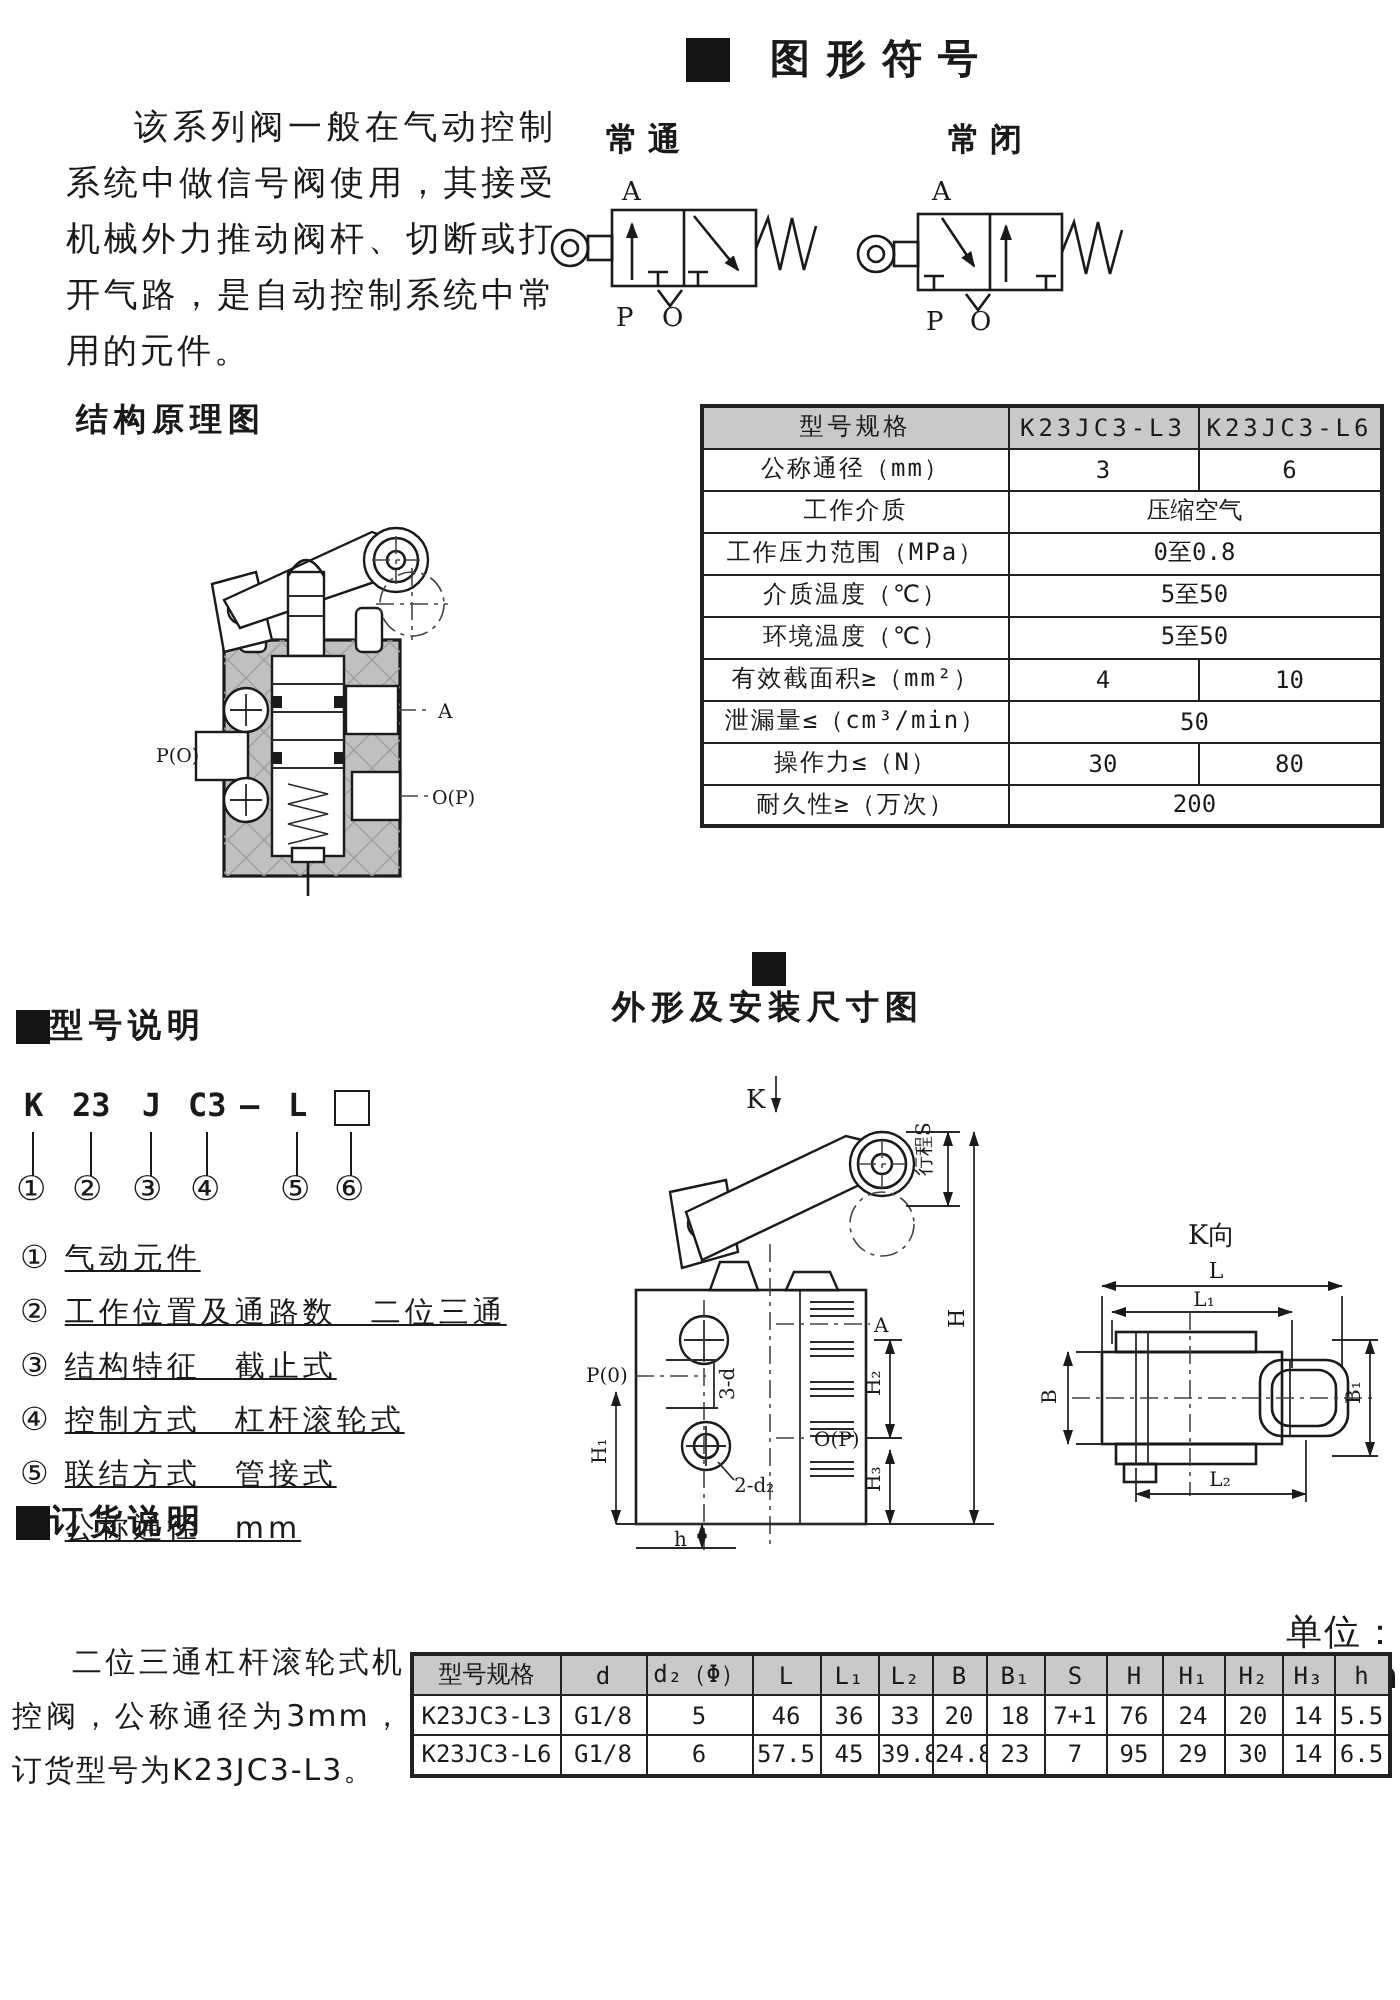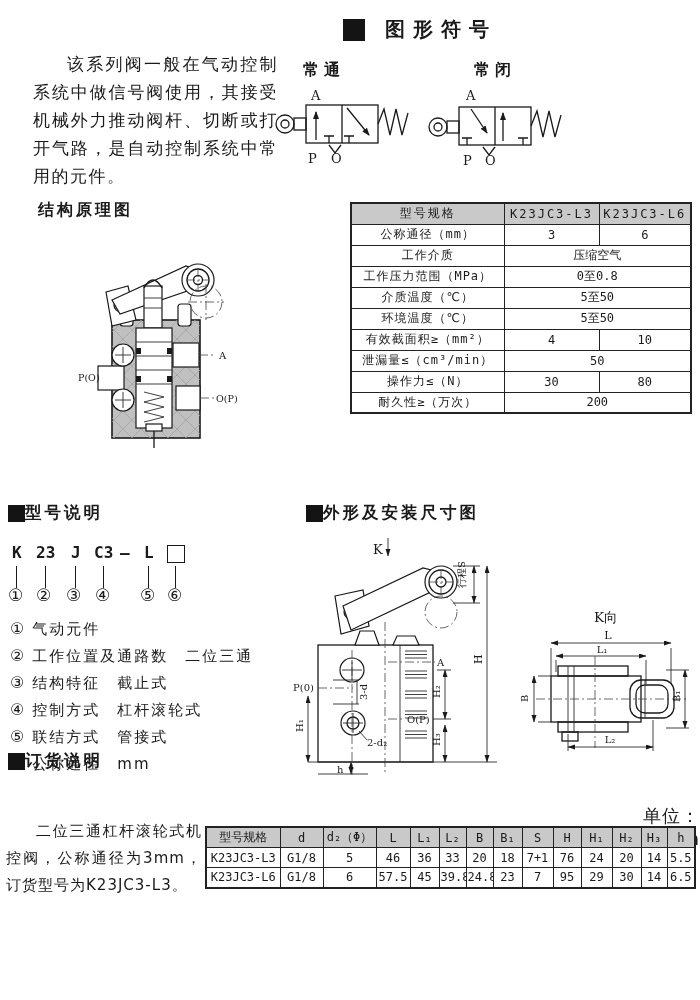--- a/index.html
+++ b/index.html
@@ -35,21 +35,21 @@
   .unit-note{position:absolute;left:630px;top:804px;font-size:18px;letter-spacing:1px;text-align:right;}
   
   .mc{position:absolute;font-family:"DejaVu Sans Mono","Liberation Mono",monospace;
       font-weight:bold;font-size:16px;}
   .mc-box{position:absolute;width:16px;height:16px;border:1.6px solid #1a1a1a;}
   .tick{position:absolute;width:0;height:22px;border-left:1.4px solid #1a1a1a;top:566px;}
   .cnum{position:absolute;top:585px;font-size:17px;}
   .legend{position:absolute;left:10px;top:619px;}
   .legend .row{display:flex;align-items:baseline;height:27px;font-size:15px;}
   .legend .n{font-size:16px;margin-right:8px;}
-  .legend .t{letter-spacing:2px;}
+  .legend .t{letter-spacing:2px;text-decoration:underline;}
   
   svg{position:absolute;overflow:visible;}
   svg text{font-family:"DejaVu Serif","Liberation Serif",serif;fill:#1a1a1a;}
   .ln{stroke:#1a1a1a;fill:none;stroke-width:1.3;}
   .thin{stroke:#2a2a2a;fill:none;stroke-width:0.9;}
   .cl{stroke:#444;fill:none;stroke-width:0.8;stroke-dasharray:9 3 2 3;}
   .wh{fill:#ffffff;stroke:#1a1a1a;stroke-width:1.2;}
 </style>
 </head>
 <body>
@@ -271,21 +271,21 @@
     <div class="row">
       <span class="n">⑤</span>
       <span class="t">联结方式　管接式</span>
     </div>
     <div class="row">
       <span class="n">⑥</span>
       <span class="t">公称通径　mm</span>
     </div>
   </div>
 
-  <div class="sec-head" style="left:306px;top:502px;">
+  <div class="sec-head" style="left:306px;top:476px;flex-direction:column;">
     <span class="sq"></span>
     <span>外形及安装尺寸图</span>
   </div>
 
   <svg style="left:293px;top:530px;" width="258" height="258" viewBox="0 0 258 258">
     <defs>
       <marker id="aFV" markerWidth="9" markerHeight="8" refX="7" refY="2.5" orient="auto-start-reverse" markerUnits="userSpaceOnUse">
         <path d="M0,0 L7.5,2.5 L0,5 Z" fill="#1a1a1a"></path>
       </marker>
     </defs>

